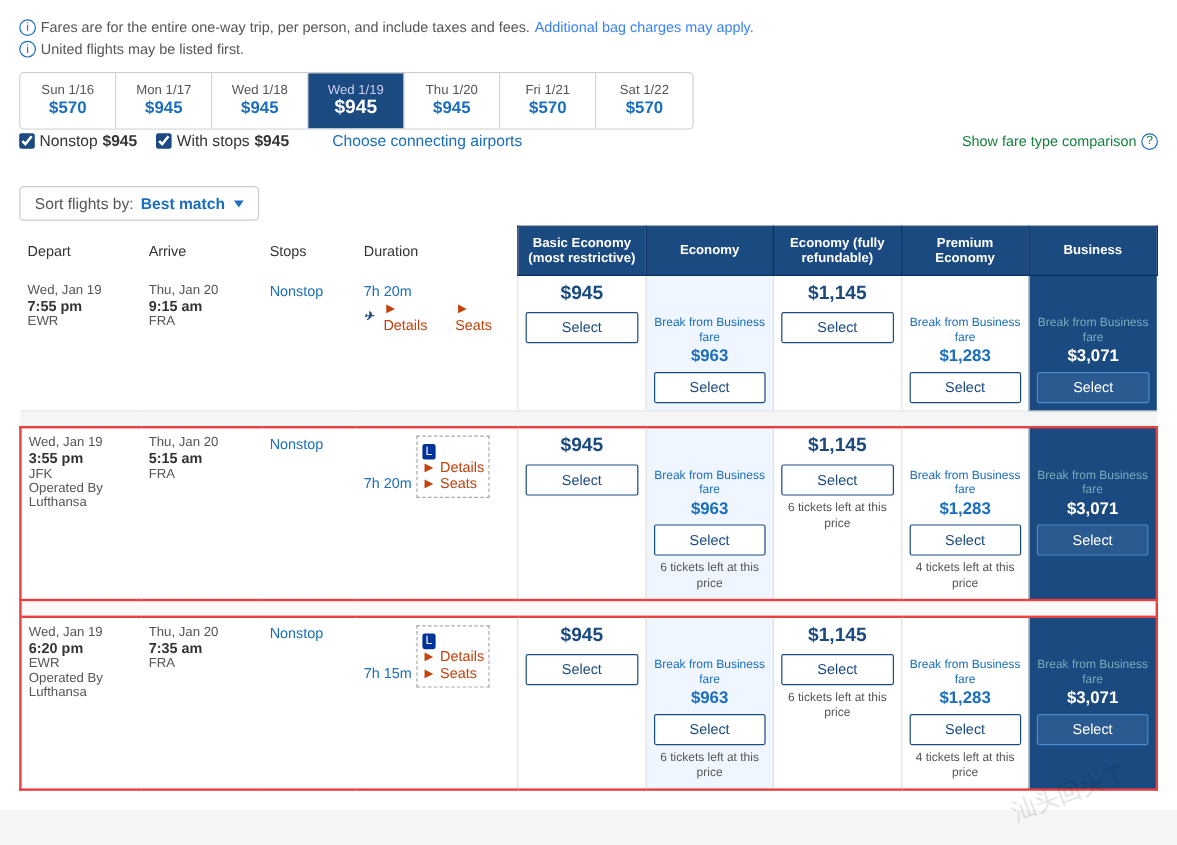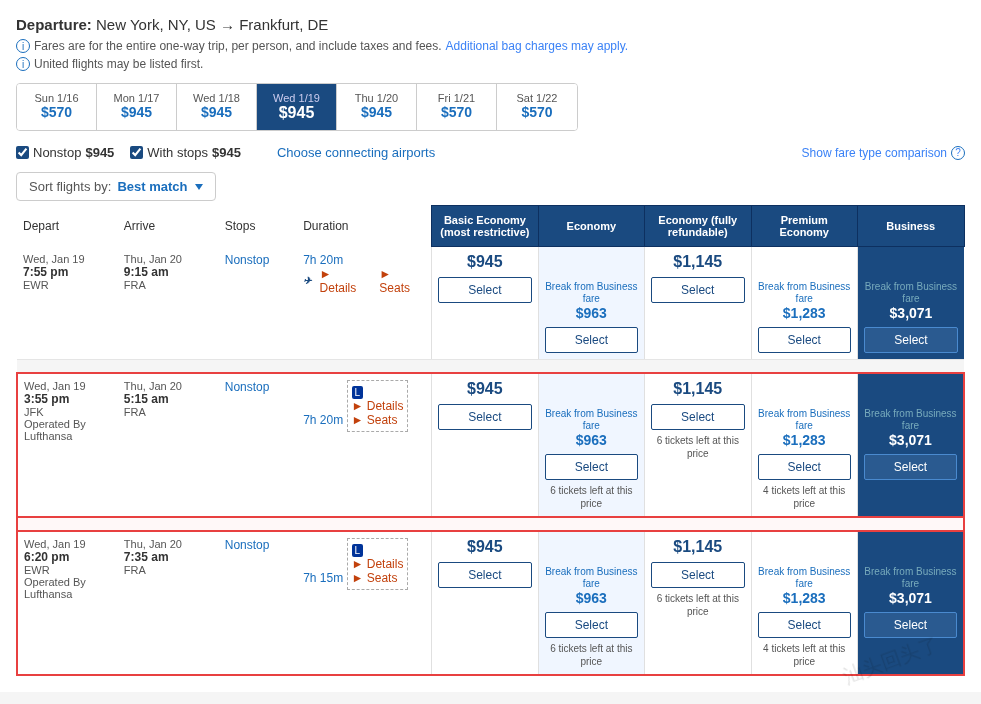--- a/index.html
+++ b/index.html
@@ -8,38 +8,38 @@
 
     .departure-header { font-size: 15px; margin-bottom: 6px; }
     .departure-header span.label { font-weight: bold; }
     .fares-info { font-size: 12px; color: #555; margin-bottom: 4px; display: flex; align-items: center; gap: 4px; }
     .fares-info .info-icon { color: #1a6ebd; border: 1px solid #1a6ebd; border-radius: 50%; width: 14px; height: 14px; font-size: 10px; display: inline-flex; align-items: center; justify-content: center; flex-shrink: 0; }
     .fares-info a { color: #3b82f6; text-decoration: none; }
     .united-notice { font-size: 12px; color: #555; margin-bottom: 12px; display: flex; align-items: center; gap: 4px; }
     .united-notice .info-icon { color: #1a6ebd; border: 1px solid #1a6ebd; border-radius: 50%; width: 14px; height: 14px; font-size: 10px; display: inline-flex; align-items: center; justify-content: center; flex-shrink: 0; }
 
     
-    .date-tabs { display: flex; border: 1px solid #ccc; border-radius: 4px; overflow: hidden; margin-bottom: 14px; width: fit-content; }
+    .date-tabs { display: flex; border: 1px solid #ccc; border-radius: 4px; overflow: hidden; margin-bottom: 2px; width: fit-content; }
     .date-tab { padding: 8px 16px; text-align: center; cursor: pointer; border-right: 1px solid #ccc; background: #fff; min-width: 80px; }
     .date-tab:last-child { border-right: none; }
     .date-tab .date-label { font-size: 11px; color: #555; }
     .date-tab .price { font-size: 14px; font-weight: bold; color: #1a6ebd; }
     .date-tab.active { background: #1a4a80; }
     .date-tab.active .date-label { color: #cce; font-size: 11px; }
     .date-tab.active .price { color: #fff; font-size: 16px; }
 
     
     .filter-row { display: flex; align-items: center; justify-content: space-between; margin-bottom: 12px; flex-wrap: wrap; gap: 8px; }
     .filter-left { display: flex; align-items: center; gap: 16px; font-size: 13px; }
     .filter-left label { display: flex; align-items: center; gap: 4px; cursor: pointer; }
     .filter-left .price-bold { font-weight: bold; }
     .filter-left a { color: #1a6ebd; text-decoration: none; margin-left: 20px; }
-    .show-fare { font-size: 12px; color: #3b82f6; display: flex; align-items: center; gap: 4px; cursor: pointer; }
+    .show-fare { font-size: 12px; color: #15803d; display: flex; align-items: center; gap: 4px; cursor: pointer; }
     .show-fare .help-icon { border: 1px solid #1a6ebd; border-radius: 50%; width: 14px; height: 14px; font-size: 10px; display: inline-flex; align-items: center; justify-content: center; }
-    .sort-btn { border: 1px solid #ccc; background: #fff; padding: 6px 12px; border-radius: 4px; font-size: 13px; cursor: pointer; display: flex; align-items: center; gap: 6px; }
+    .sort-btn { border: 1px solid #ccc; background: #fff; padding: 6px 12px; border-radius: 4px; font-size: 13px; cursor: pointer; display: flex; align-items: center; gap: 6px; margin-top: 18px; }
     .sort-btn .sort-label { color: #555; }
     .sort-btn .sort-value { color: #1a6ebd; font-weight: bold; }
 
     
     .flights-table { width: 100%; border-collapse: collapse; }
     .flights-table th { background: #1a4a80; color: #fff; text-align: center; padding: 8px 6px; font-size: 12px; vertical-align: middle; border: 1px solid #0d3060; }
     .flights-table th.col-info { background: transparent; color: #333; font-size: 12px; font-weight: normal; text-align: left; border: none; padding: 4px 6px; }
 
     .flights-table td { vertical-align: top; padding: 6px; font-size: 12px; border-bottom: 1px solid #e5e5e5; }
     .flight-row { background: #fff; }
@@ -76,24 +76,20 @@
     .united-logo { font-size: 10px; color: #1a4a80; font-weight: bold; font-style: italic; }
     .lufthansa-logo { font-size: 10px; color: #fff; background: #003399; padding: 1px 3px; border-radius: 2px; }
 
     .watermark { position: fixed; bottom: 30px; right: 40px; font-size: 20px; color: rgba(0,0,0,0.12); transform: rotate(-20deg); pointer-events: none; z-index: 100; }
   </style>
 </head>
 <body>
 
 <div class="container">
 
-  <div class="departure-header">
-    <span class="label">Departure:</span>
-    <span>New York, NY, US → Frankfurt, DE</span>
-  </div>
 
   <div class="fares-info">
     <span class="info-icon">i</span>
     <span>Fares are for the entire one-way trip, per person, and include taxes and fees.</span>
     <a href="#">Additional bag charges may apply.</a>
   </div>
 
   <div class="united-notice">
     <span class="info-icon">i</span>
     <span>United flights may be listed first.</span>

